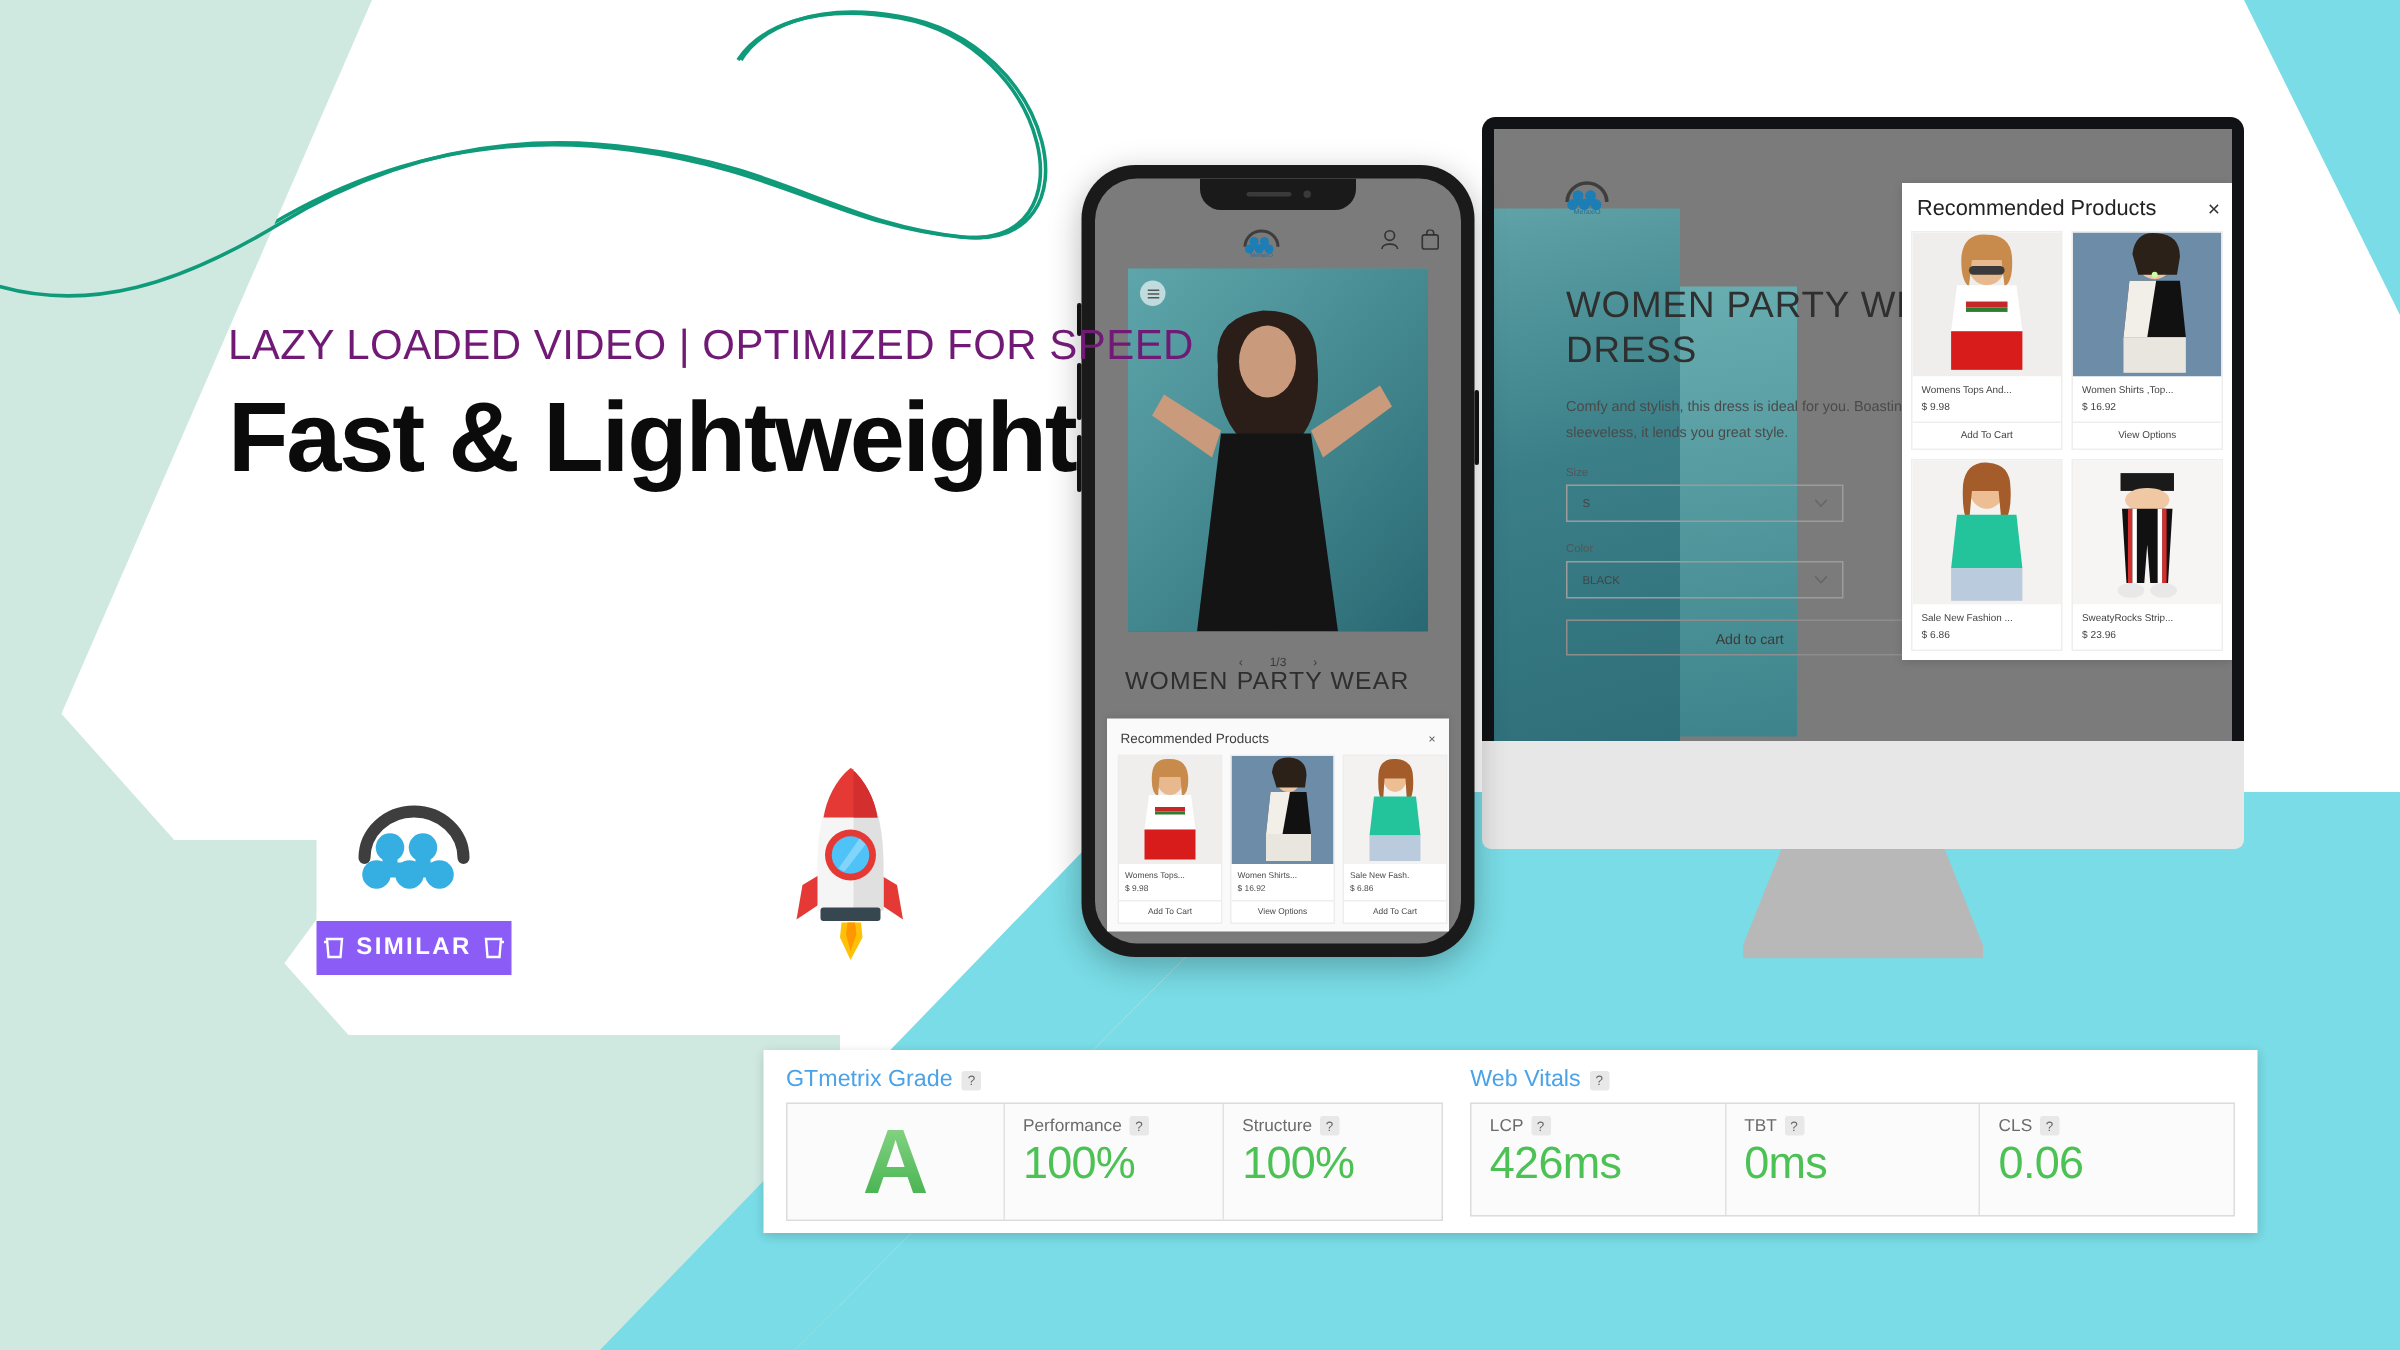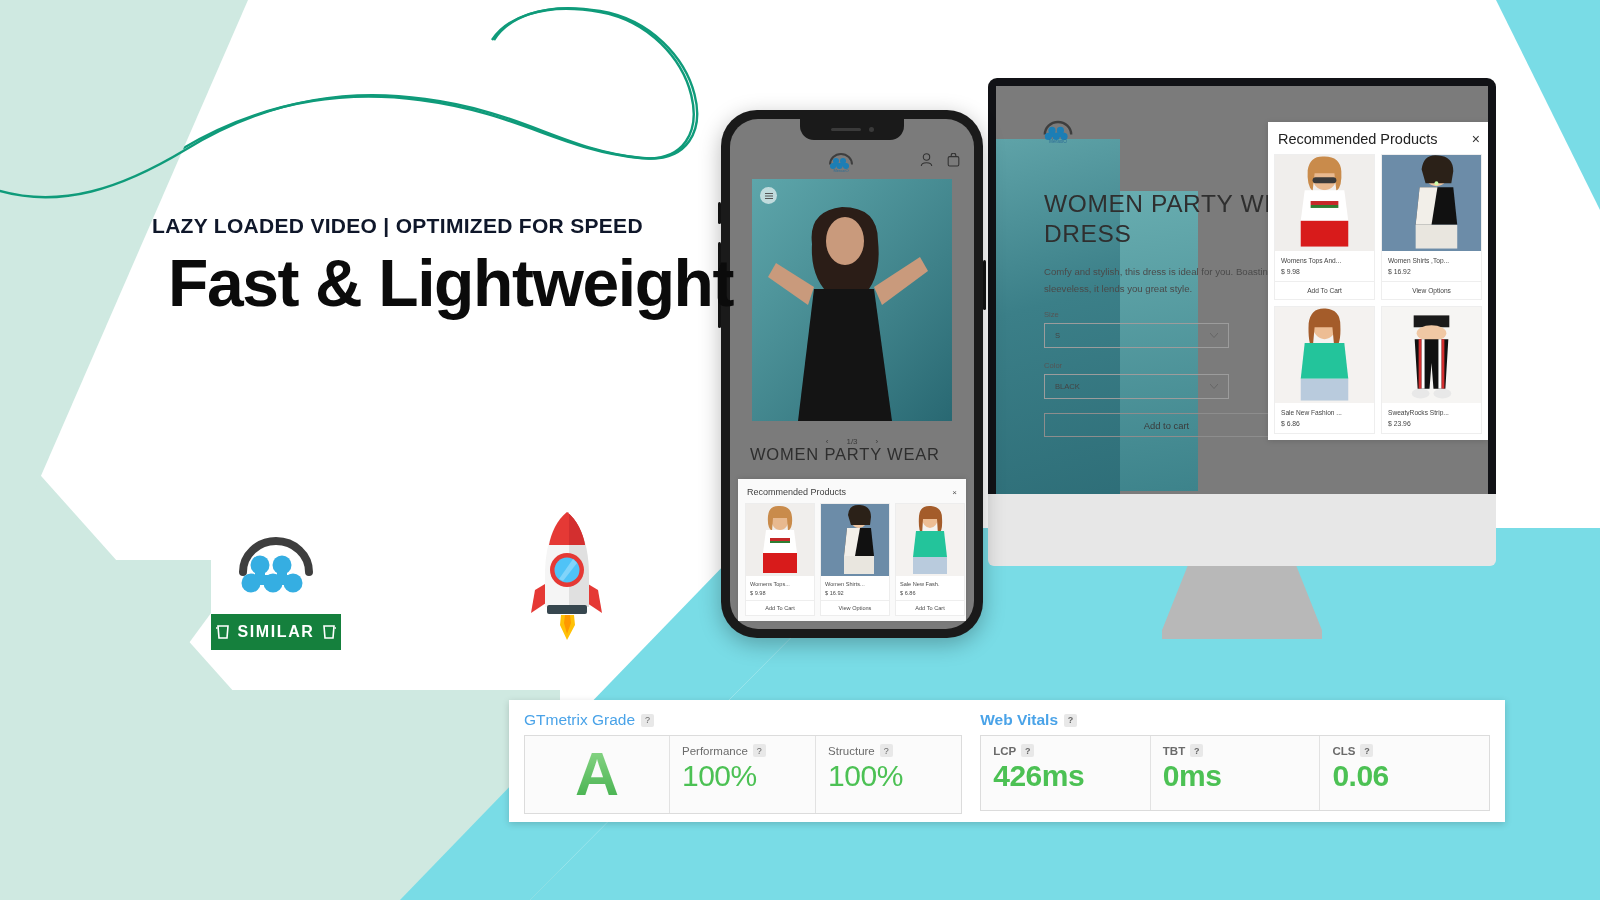--- a/index.html
+++ b/index.html
@@ -9,40 +9,40 @@
     background:#ffffff;
     position:relative;
   }
 
   
   #bg { position:absolute; inset:0; z-index:0; }
 
   
   .copy { position:absolute; left:152px; top:214px; z-index:6; width:620px; }
   .eyebrow {
-    font-size:21px; font-weight:bold; letter-spacing:.3px;
-    color:#0f172a; white-space:nowrap;
+    font-size:28px; font-weight:normal; letter-spacing:.3px;
+    color:#701a75; white-space:nowrap;
   }
   .headline {
     font-size:66px; font-weight:bold; letter-spacing:-1.4px;
-    color:#0b0b0b; margin-top:12px; line-height:1.02; white-space:nowrap;margin-left:16px;
+    color:#0b0b0b; margin-top:12px; line-height:1.02; white-space:nowrap;
   }
   .subcopy {
     margin-top:22px; margin-left:16px;
     font-size:20.5px; line-height:1.62; color:#1a1a1a; max-width:470px;
   }
 
   
   .badge { position:absolute; left:211px; top:509px; width:130px; height:141px; z-index:6; }
   .badge-top {
     height:105px; background:#ffffff;
     display:flex; align-items:center; justify-content:center;
   }
   .badge-bar {
-    height:36px; background:#15803d;
+    height:36px; background:#8b5cf6;
     display:flex; align-items:center; justify-content:center; gap:7px;
   }
   .badge-bar .txt {
     color:#fff; font-size:16px; font-weight:bold; letter-spacing:1.6px;
   }
 
   
   .rocket { position:absolute; left:505px; top:495px; width:130px; height:145px; z-index:6; }
 
   
@@ -170,21 +170,21 @@
   }
 
   
   .gt {
     position:absolute; left:509px; top:700px; width:996px; height:122px;
     background:#fff; box-shadow:0 2px 7px rgba(0,0,0,.17); z-index:8;
     display:flex; padding:11px 15px; gap:18px;
   }
   .gt-sec { display:flex; flex-direction:column; }
   .gt-sec.grade { width:447px; }
-  .gt-sec.vitals { width:520px;font-weight:bold; }
+  .gt-sec.vitals { width:520px; }
   .gt-head {
     font-size:15.5px; color:#4aa3e8; margin-bottom:6px;
     display:flex; align-items:center; gap:6px;
   }
   .qm {
     display:inline-flex; align-items:center; justify-content:center;
     width:13px; height:13px; background:#e8e8e8; color:#666;
     font-size:9px; border-radius:2px;
   }
   .gt-box { flex:1; border:1px solid #dcdcdc; display:flex; background:#fbfbfb; }

